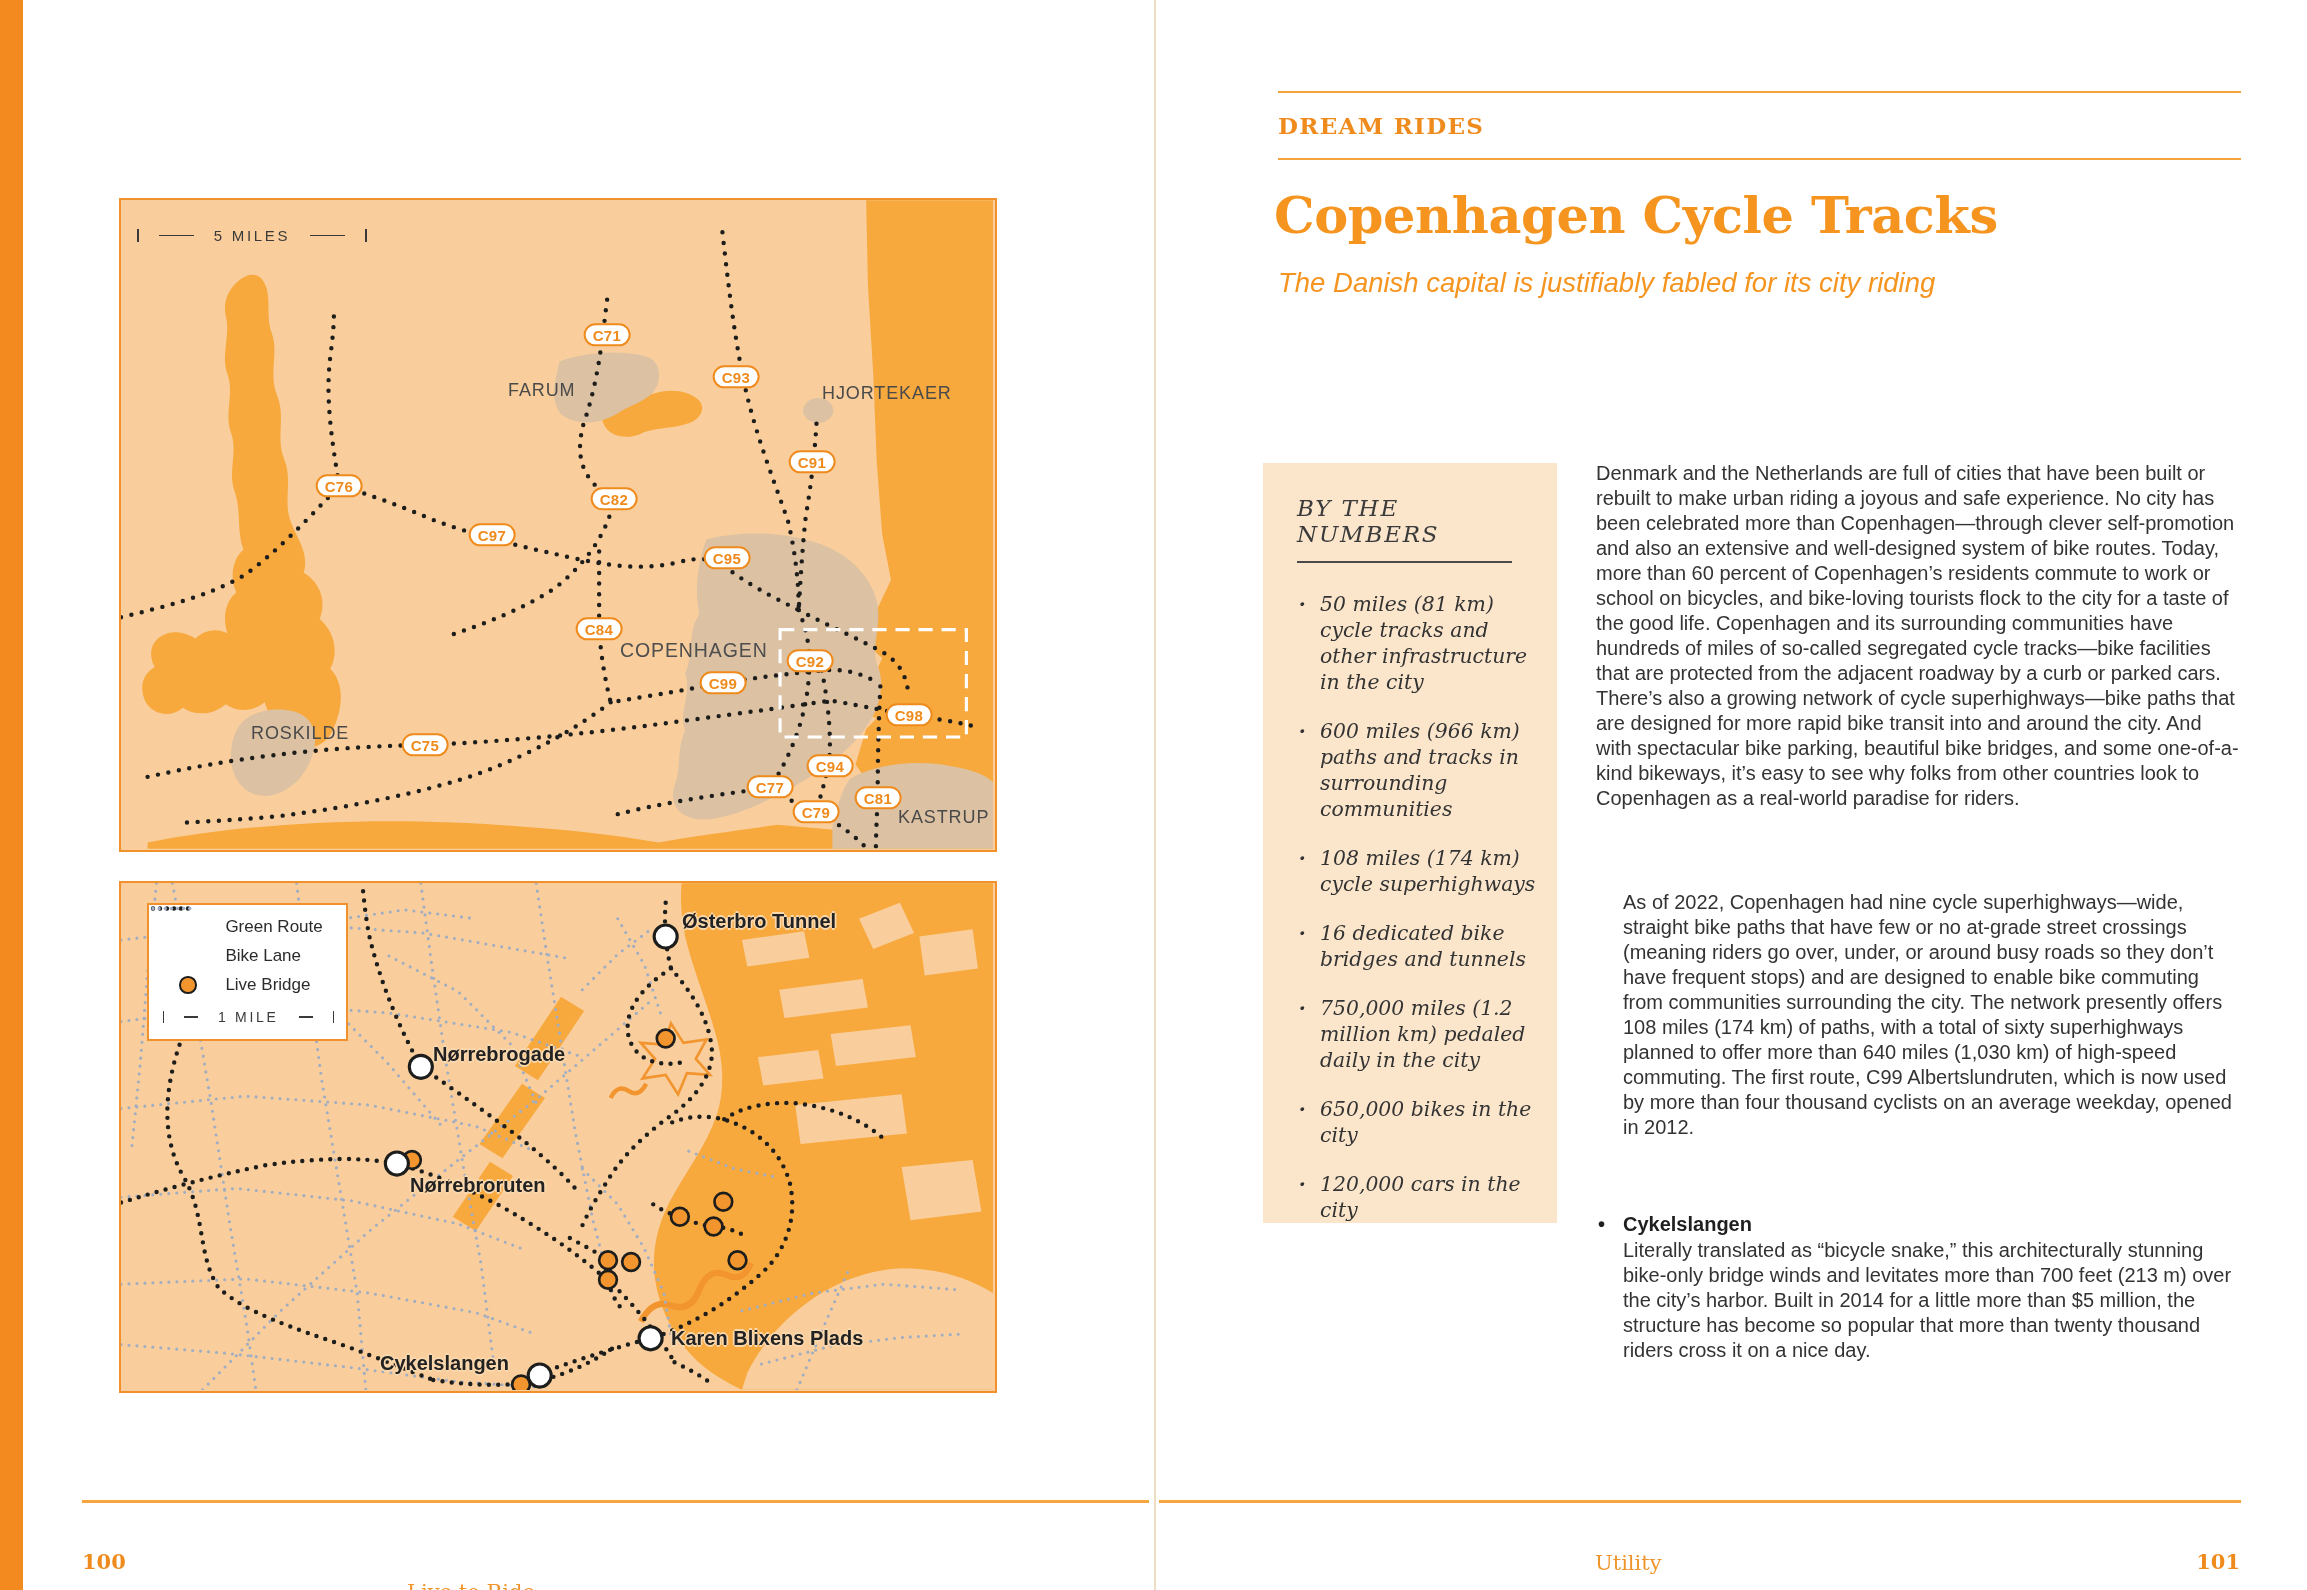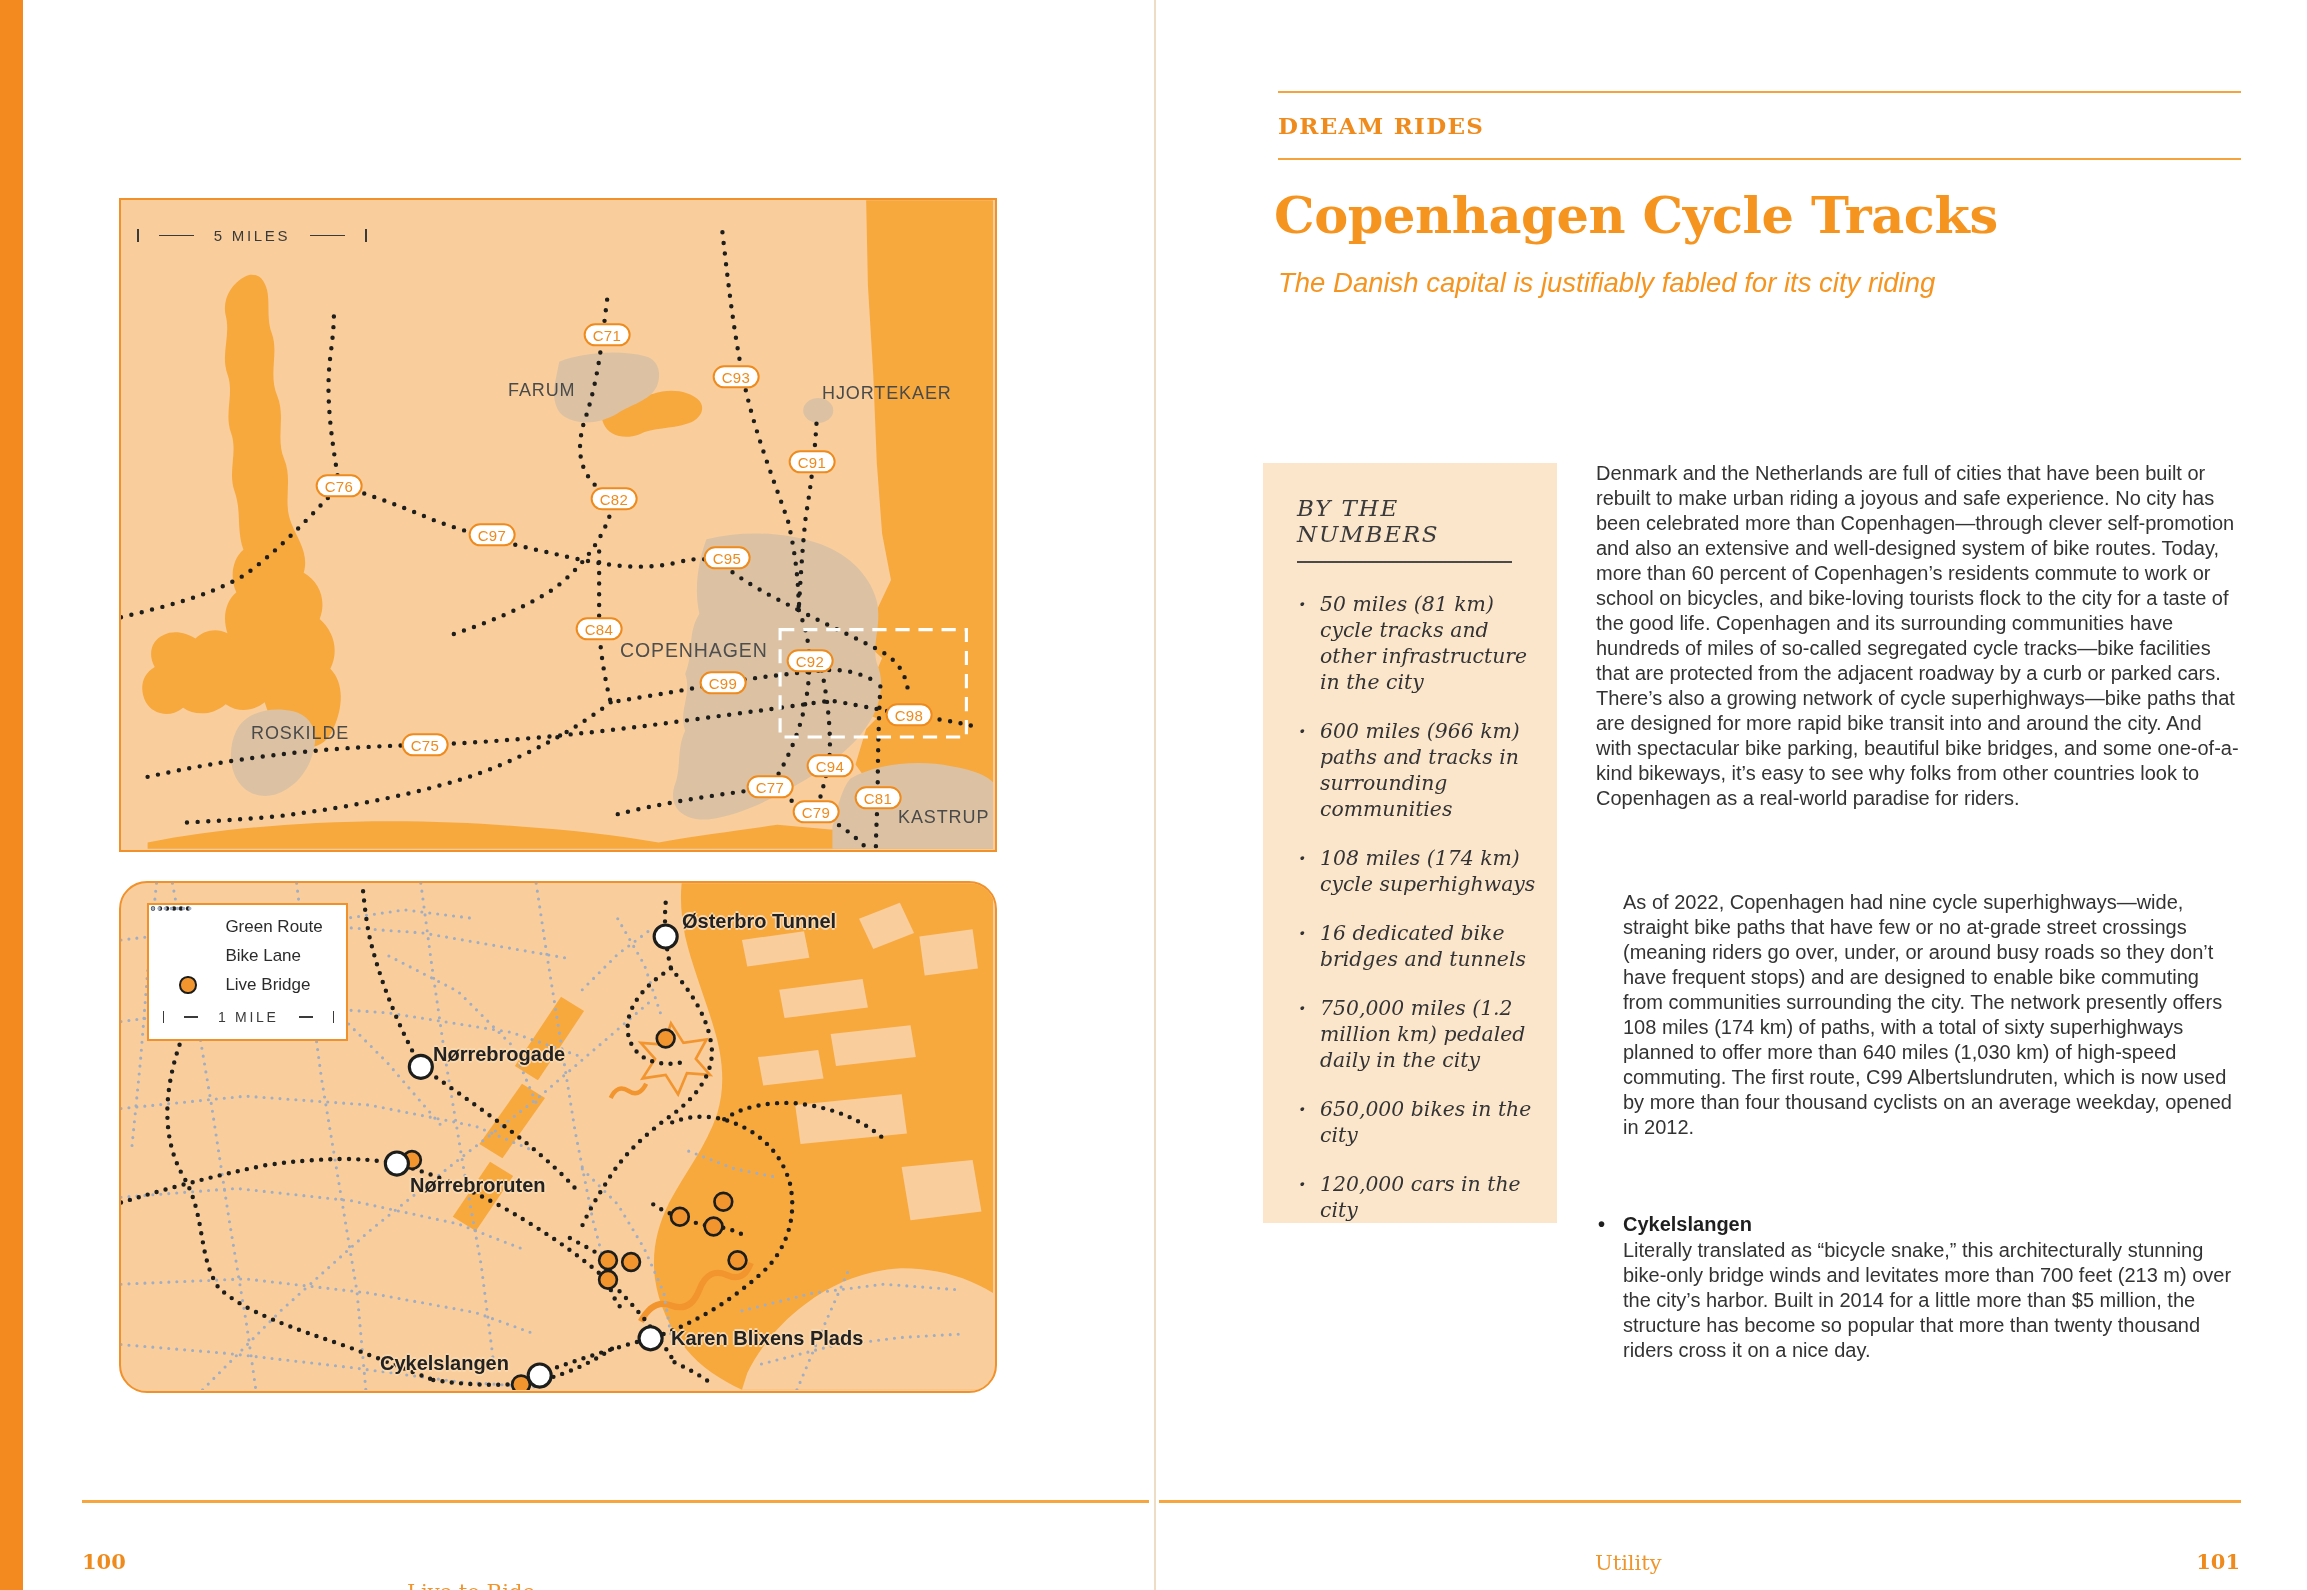--- a/index.html
+++ b/index.html
@@ -7,25 +7,25 @@
         font-family:"Liberation Sans",sans-serif;}
   .abs{position:absolute;}
 
   
   .spine{left:0;top:0;width:23px;height:1591px;background:#F28A20;}
   .gutter{left:1154px;top:0;width:1.8px;height:1591px;background:#EFDCC4;}
 
   
   .map{box-sizing:border-box;border:2.7px solid #F0912C;background:#F9CE9C;overflow:hidden;}
   .map1{left:119px;top:198px;width:878px;height:654px;}
-  .map2{left:119px;top:881px;width:878px;height:512px;border-radius:28px;}
+  .map2{left:119px;top:881px;width:878px;height:512px;}
   .map svg{position:absolute;left:0;top:0;}
 
   .badge{position:absolute;transform:translate(-50%,-50%);background:#ffffff;
-         border:2.7px solid #EF8B1D;color:#EF8B1D;font-weight:normal;font-size:15px;
+         border:2.7px solid #EF8B1D;color:#EF8B1D;font-weight:bold;font-size:15px;
          padding:2.7px 7px 1.8px 7px;border-radius:18px;letter-spacing:0.4px;line-height:1;
          font-family:"Liberation Sans",sans-serif;}
   .m1label{position:absolute;color:#4A4A4A;font-size:18px;letter-spacing:0.9px;white-space:nowrap;}
   .m1label.big{font-size:19.5px;color:#4E4E4E;}
   .m2label{position:absolute;color:#222;font-size:20px;font-weight:bold;white-space:nowrap;
            text-shadow:-1.8px 0 0 #FAD8AE,1.8px 0 0 #FAD8AE,0 -1.8px 0 #FAD8AE,0 1.8px 0 #FAD8AE;}
 
   .scalebar{position:absolute;display:flex;align-items:center;gap:20px;color:#3A3A3A;}
   .scalebar .tick{width:1.8px;height:12.4px;background:#3A3A3A;}
   .scalebar .bar{height:1.8px;background:#3A3A3A;}

